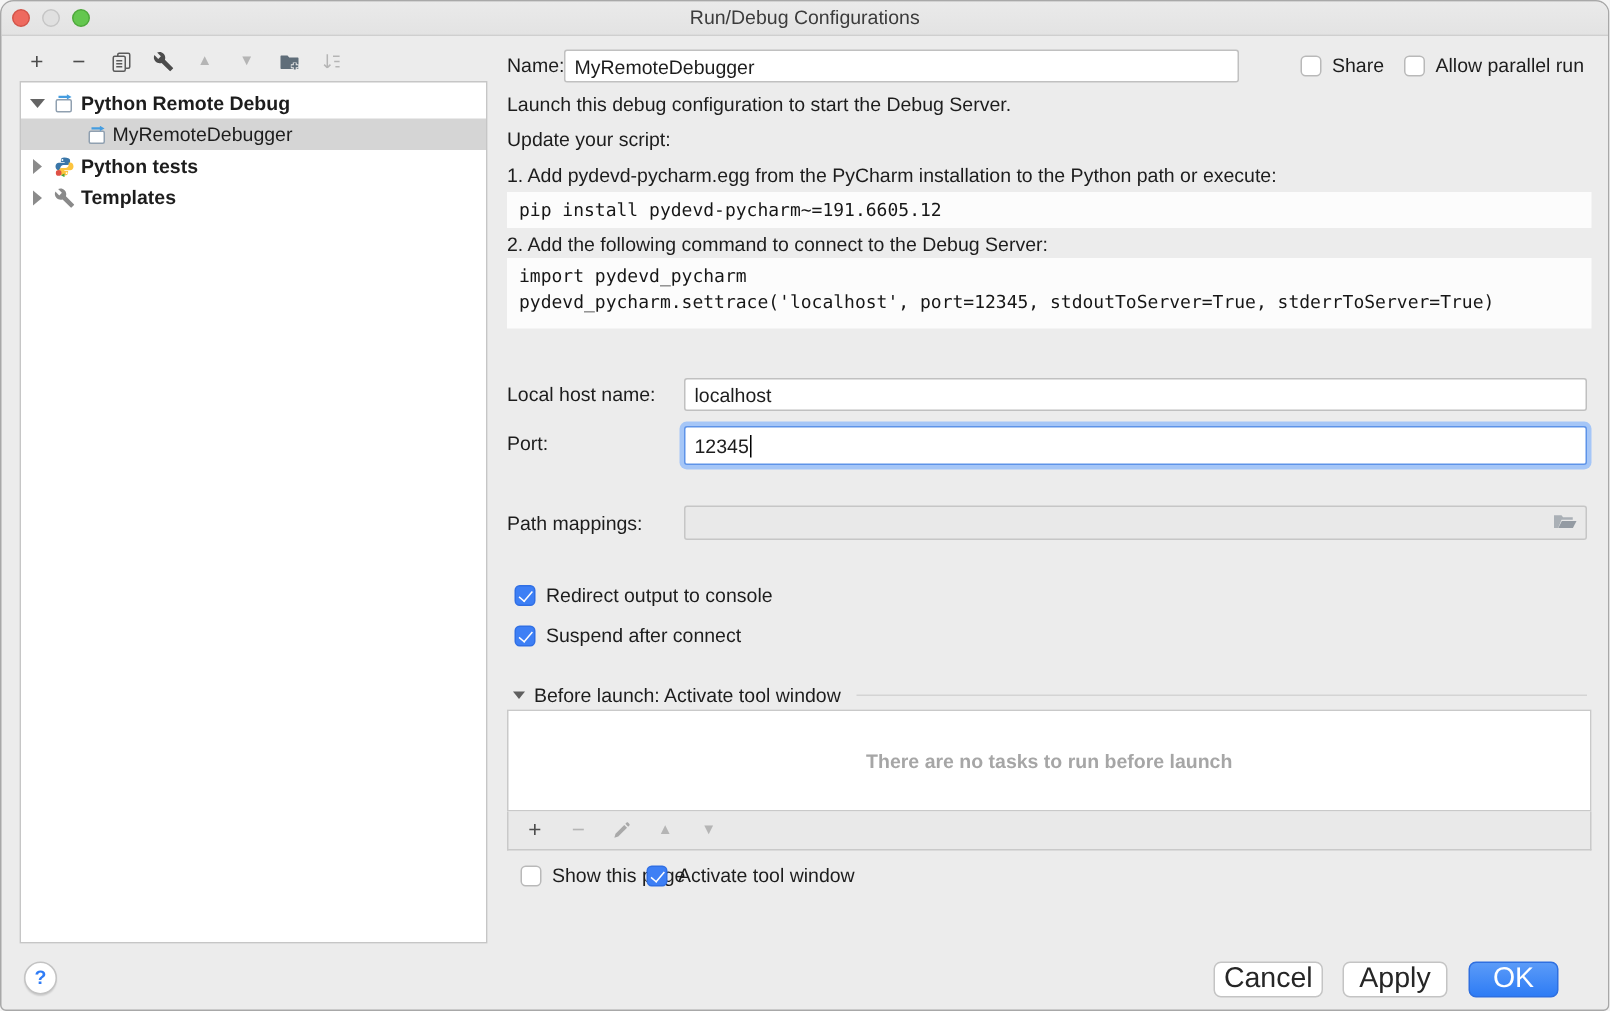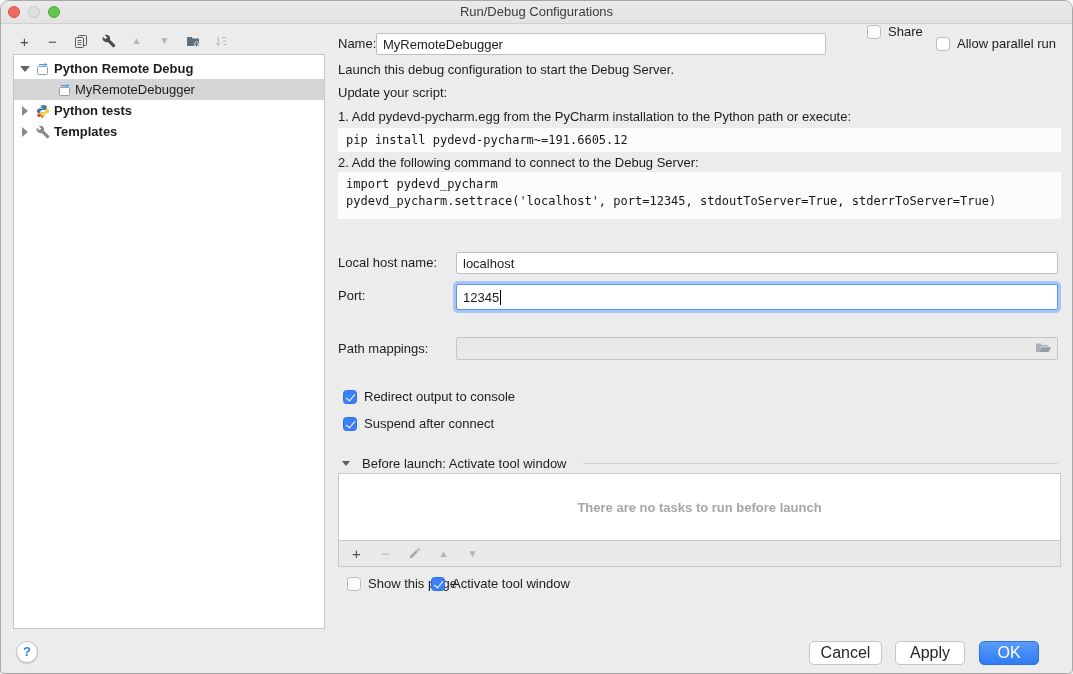--- a/index.html
+++ b/index.html
@@ -43,28 +43,28 @@
   .focus-field{background:#fff;border:1px solid #5e93e8;border-radius:2px;box-shadow:0 0 0 3px #a5c6f7;height:23px;display:flex;align-items:center;padding:12px 6px;}
   .caret{display:inline-block;width:1px;height:15px;background:#000;margin-left:1px;}
   .dis-field{background:#e9e9e9;border:1px solid #c6c6c6;border-radius:2px;height:23px;position:relative;}
   .folder-btn{position:absolute;right:5px;top:3px;width:17px;height:15px;cursor:pointer;}
   
   .cb{width:14px;height:14px;border:1px solid #b9b9b9;border-radius:3.5px;background:#fff;display:inline-block;position:relative;flex:0 0 auto;}
   .cb.checked{background:#3d7ff5;border-color:#306fe4;}
   .cb.checked::after{content:"";position:absolute;left:4px;top:1.5px;width:4px;height:8px;border:solid #fff;border-width:0 1.8px 1.8px 0;transform:rotate(40deg);}
   .cbrow{display:flex;align-items:center;gap:7px;}
   
-  .bl-header{display:flex;align-items:center;gap:12px;}
+  .bl-header{display:flex;align-items:center;gap:6px;}
   .bl-header .line{flex:1;height:1px;background:#d4d4d4;margin-left:4px;}
   .bl-tri{width:0;height:0;border-left:4.5px solid transparent;border-right:4.5px solid transparent;border-top:5.5px solid #5f5f5f;}
   .tasks-box{left:337px;width:723px;height:68px;background:#fff;border:1px solid #c9c9c9;display:flex;align-items:center;justify-content:center;}
   .tasks-empty{color:#a6a6a6;}
   .tasks-toolbar{left:337px;width:723px;height:26px;background:#e9e9e9;border:1px solid #c9c9c9;border-top:none;display:flex;align-items:center;gap:10px;padding-left:8px;}
   
-  .btn{height:24px;border-radius:5px;border:1px solid #c4c4c4;background:#fff;font-family:"Liberation Sans",sans-serif;font-size:16px;color:#262626;text-align:center;line-height:22px;cursor:pointer;}
+  .btn{height:24px;border-radius:5px;border:1px solid #c4c4c4;background:#fff;font-family:"Liberation Sans",sans-serif;font-size:19px;color:#262626;text-align:center;line-height:22px;cursor:pointer;}
   .btn.primary{background:linear-gradient(#5b9bf8,#2e7cf5);border-color:#2e6fe0;color:#fff;}
   .help-btn{width:22px;height:22px;border-radius:50%;background:#fff;border:1px solid #c3c3c3;box-shadow:0 1px 1px rgba(0,0,0,.12);color:#2f7cf6;font-weight:bold;font-size:13px;text-align:center;line-height:20px;cursor:pointer;}
   svg{display:block;}
 </style>
 </head>
 <body>
 
 <div class="window">
 
   <div class="titlebar">
@@ -152,21 +152,21 @@
           <svg width="14" height="14" viewBox="0 0 24 24">
               <path fill="#8a8a8a" d="M22.7 19l-9.1-9.1c.9-2.3.4-5-1.5-6.9-2-2-5-2.4-7.4-1.3L9 6 6 9 1.6 4.7C.4 7.1.9 10.1 2.9 12.1c1.9 1.9 4.6 2.4 6.9 1.5l9.1 9.1c.4.4 1 .4 1.4 0l2.3-2.3c.5-.4.5-1.1.1-1.4z"></path>
             </svg>
         </span>
         <span class="tlabel">Templates</span>
       </div>
     </div>
 
     <span class="abs label" style="left:337px;top:9px;line-height:22px;">Name:</span>
     <input class="abs field" style="left: 375px; top: 9px; width: 450px;" value="MyRemoteDebugger">
-    <span class="abs cbrow" style="left:866px;top:0;">
+    <span class="abs cbrow" style="left:866px;top:12px;">
       <span class="cb"></span>
       <span>Share</span>
     </span>
     <span class="abs cbrow" style="left:935px;top:12px;">
       <span class="cb"></span>
       <span>Allow parallel run</span>
     </span>
 
     <div class="abs para" style="left:337px;top:38px;">Launch this debug configuration to start the Debug Server.</div>
     <div class="abs para" style="left:337px;top:61px;">Update your script:</div>

